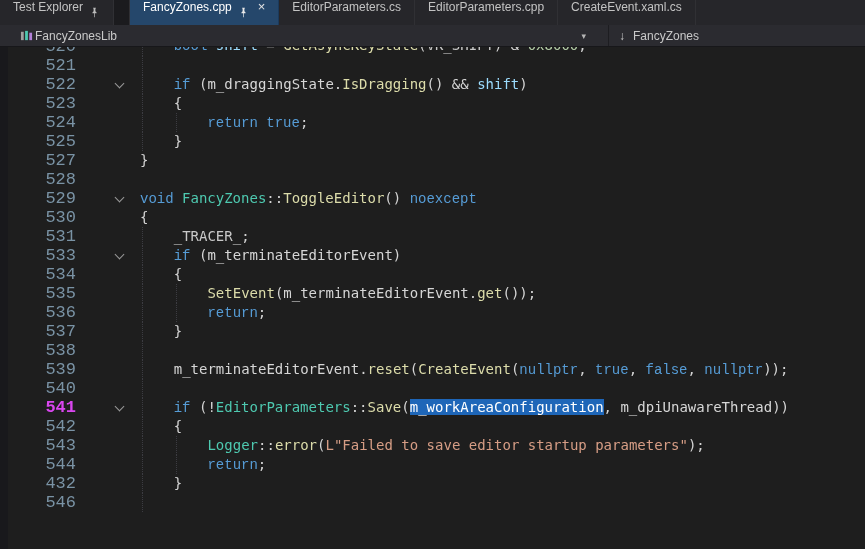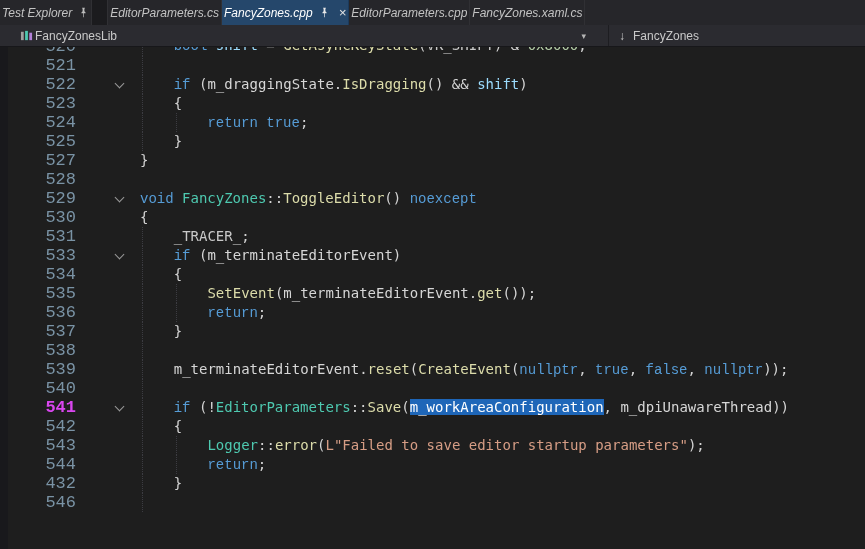--- a/index.html
+++ b/index.html
@@ -2,22 +2,22 @@
 <html style="--c-kw: #569CD6; --c-typ: #4EC9B0; --c-fn: #DCDCAA; --c-fld: #D6D6D6; --c-loc: #9CDCFE; --c-str: #D69D85; --c-pl: #D4D4D4; --c-mac: #C8C8C8; --c-num: #B5CEA8; --c-lnum: #7A93A5; --c-selbg: #1E66B8;"><head>
 <meta charset="utf-8">
 <style>
   * { margin:0; padding:0; box-sizing:border-box; }
   html,body { width:865px; height:549px; overflow:hidden; background:#1e1e1e;
               font-family:"Liberation Sans","DejaVu Sans",sans-serif; }
   .window { width:865px; height:549px; display:flex; flex-direction:column; background:#1e1e1e; }
 
   
   .tabbar { height:25px; flex:none; background:#26262a; display:flex; align-items:stretch; }
-  .tab { display:flex; align-items:center; gap:6px; padding:0 2px; font-size:12px;
-         color:#c3c3c3; border-right:1px solid #303034; white-space:nowrap; cursor:default;font-style:italic; }
+  .tab { display:flex; gap:6px; padding:0 13px; font-size:12px;
+         color:#c3c3c3; border-right:1px solid #303034; white-space:nowrap; cursor:default; }
   .tab.active { background:#25476b; color:#ffffff; border-right:1px solid #1b3a5c; }
   .tab-gap { width:16px; background:#1b1b1e; border-right:1px solid #303034; }
   .tabbar-fill { flex:1; }
   .pin-icon { display:flex; align-items:center; }
   .pin-icon svg { fill:#bdbdbd; }
   .tab.active .pin-icon svg { fill:#eaeaea; }
   .close-icon { font-size:13px; line-height:13px; color:#e4e4e4; margin-left:3px; }
 
   
   .navbar { height:22px; flex:none; background:#2b2b30; display:flex; align-items:stretch;
@@ -66,37 +66,37 @@
   <div class="tabbar">
     <div class="tab">
       <span>Test Explorer</span>
       <span class="pin-icon">
         <svg width="11" height="11" viewBox="0 0 16 16">
             <path d="M10 1H6v1h.7v4L5 8v1h2.5v6h1V9H11V8L9.3 6V2H10V1z"></path>
           </svg>
       </span>
     </div>
     <div class="tab-gap"></div>
-    <div class="tab">
-      <span>EditorParameters.cs</span>
-    </div>
     <div class="tab active">
       <span>FancyZones.cpp</span>
       <span class="pin-icon">
         <svg width="11" height="11" viewBox="0 0 16 16">
             <path d="M10 1H6v1h.7v4L5 8v1h2.5v6h1V9H11V8L9.3 6V2H10V1z"></path>
           </svg>
       </span>
       <span class="close-icon">×</span>
     </div>
     <div class="tab">
+      <span>EditorParameters.cs</span>
+    </div>
+    <div class="tab">
       <span>EditorParameters.cpp</span>
     </div>
     <div class="tab">
-      <span>FancyZones.xaml.cs</span>
+      <span>CreateEvent.xaml.cs</span>
     </div>
     <div class="tabbar-fill"></div>
   </div>
 
   <div class="navbar">
     <div class="nav-combo project">
       <span class="pin-icon">
         <svg width="13" height="13" viewBox="0 0 14 14">
             <rect x="1" y="3" width="3" height="9" fill="#a0a0a0"></rect>
             <rect x="5.5" y="2" width="3" height="10" fill="#4EC9B0"></rect>

